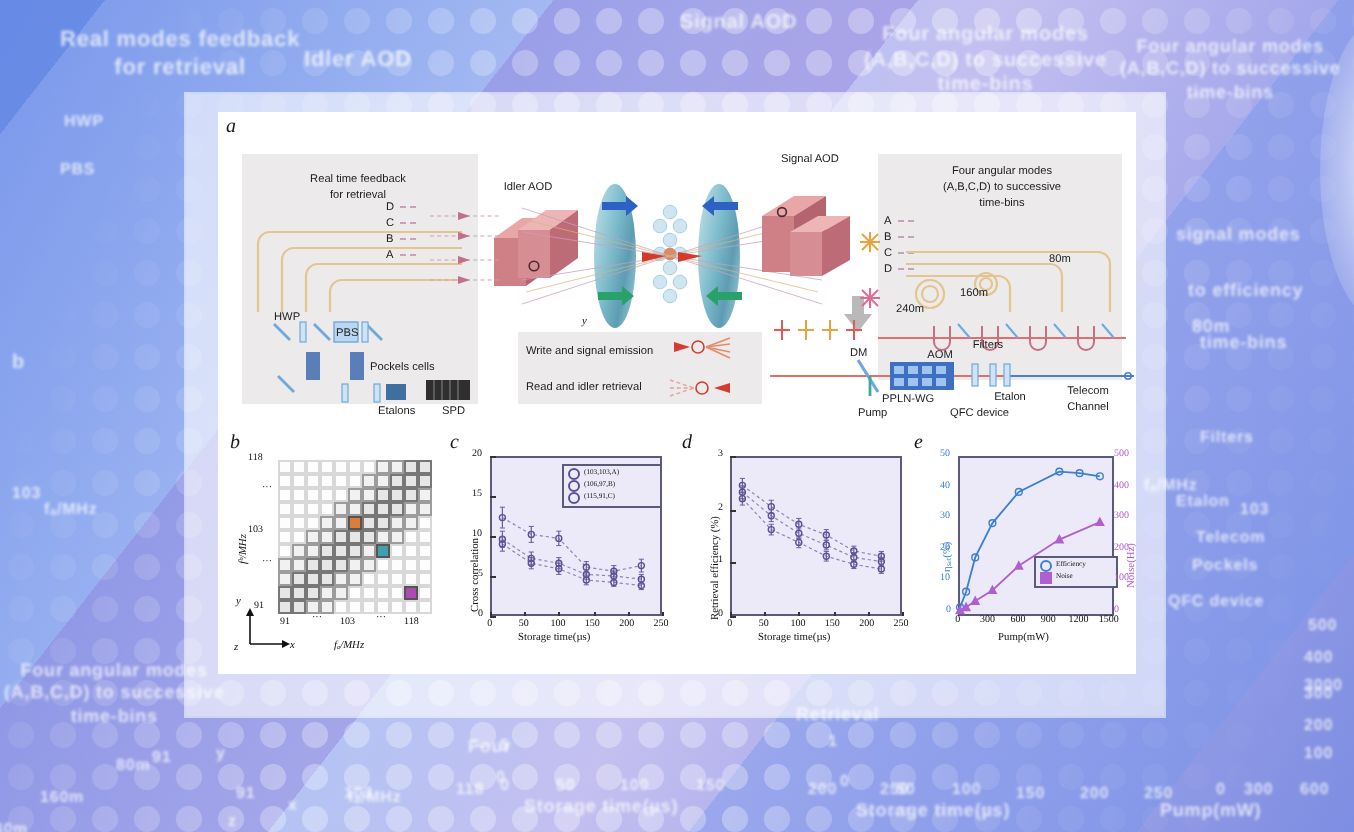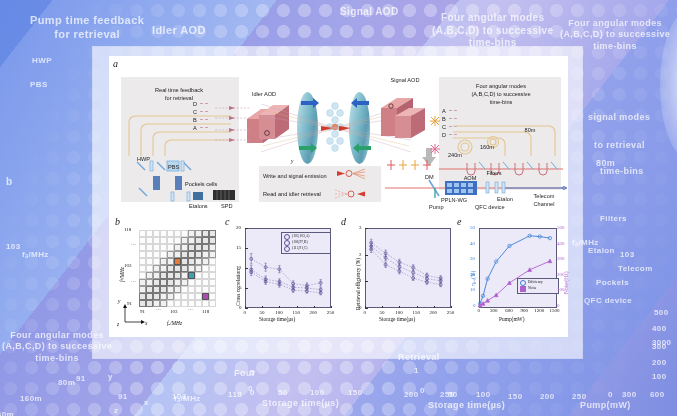--- a/index.html
+++ b/index.html
@@ -71,40 +71,40 @@
 
 <div id="bg">
   <div class="bg-grad"></div>
   <div class="bg-diag"></div>
   <div class="bg-dots"></div>
   <div id="bg-lenses">
       <div class="bg-lens" style="left: 660px; top: 10px; width: 60px; height: 150px;"></div>
       <div class="bg-lens" style="left: 250px; top: 150px; width: 40px; height: 110px;"></div>
     </div>
   <div id="bg-texts">
-      <div class="bg-text" style="left: 30px; top: 14px; font-size: 11px;">Pump time feedback
+      <div class="bg-text" style="left: 30px; top: 14px; font-size: 11px;">Real modes feedback
 for retrieval</div>
       <div class="bg-text" style="left: 152px; top: 24px; font-size: 11px;">Idler AOD</div>
       <div class="bg-text" style="left: 340px; top: 6px; font-size: 10px;">Signal AOD</div>
       <div class="bg-text" style="left: 432px; top: 12px; font-size: 10px;">Four angular modes
 (A,B,C,D) to successive
 time-bins</div>
       <div class="bg-text" style="left: 560px; top: 18px; font-size: 9px;">Four angular modes
 (A,B,C,D) to successive
 time-bins</div>
       <div class="bg-text" style="left: 32px; top: 56px; font-size: 8px;">HWP</div>
       <div class="bg-text" style="left: 30px; top: 80px; font-size: 8px;">PBS</div>
       <div class="bg-text" style="left: 6px; top: 176px; font-size: 10px;">b</div>
       <div class="bg-text" style="left: 596px; top: 158px; font-size: 9px;">80m</div>
       <div class="bg-text" style="left: 588px; top: 112px; font-size: 9px;">signal modes</div>
-      <div class="bg-text" style="left: 594px; top: 140px; font-size: 9px;">to retrieval</div>
+      <div class="bg-text" style="left: 594px; top: 140px; font-size: 9px;">to efficiency</div>
       <div class="bg-text" style="left: 600px; top: 166px; font-size: 9px;">time-bins</div>
       <div class="bg-text" style="left: 600px; top: 214px; font-size: 8px;">Filters</div>
       <div class="bg-text" style="left: 588px; top: 246px; font-size: 8px;">Etalon</div>
-      <div class="bg-text" style="left: 598px; top: 264px; font-size: 8px; margin-left: 20px;">Telecom</div>
+      <div class="bg-text" style="left: 598px; top: 264px; font-size: 8px;">Telecom</div>
       <div class="bg-text" style="left: 596px; top: 278px; font-size: 8px;">Pockels</div>
       <div class="bg-text" style="left: 584px; top: 296px; font-size: 8px;">QFC device</div>
       <div class="bg-text" style="left: 2px; top: 330px; font-size: 9px;">Four angular modes
 (A,B,C,D) to successive
 time-bins</div>
       <div class="bg-text" style="left: 58px; top: 378px; font-size: 8px;">80m</div>
       <div class="bg-text" style="left: 20px; top: 394px; font-size: 8px;">160m</div>
       <div class="bg-text" style="left: -8px; top: 410px; font-size: 8px;">240m</div>
       <div class="bg-text" style="left: 234px; top: 368px; font-size: 9px;">Four</div>
       <div class="bg-text" style="left: 398px; top: 352px; font-size: 9px;">Retrieval</div>

